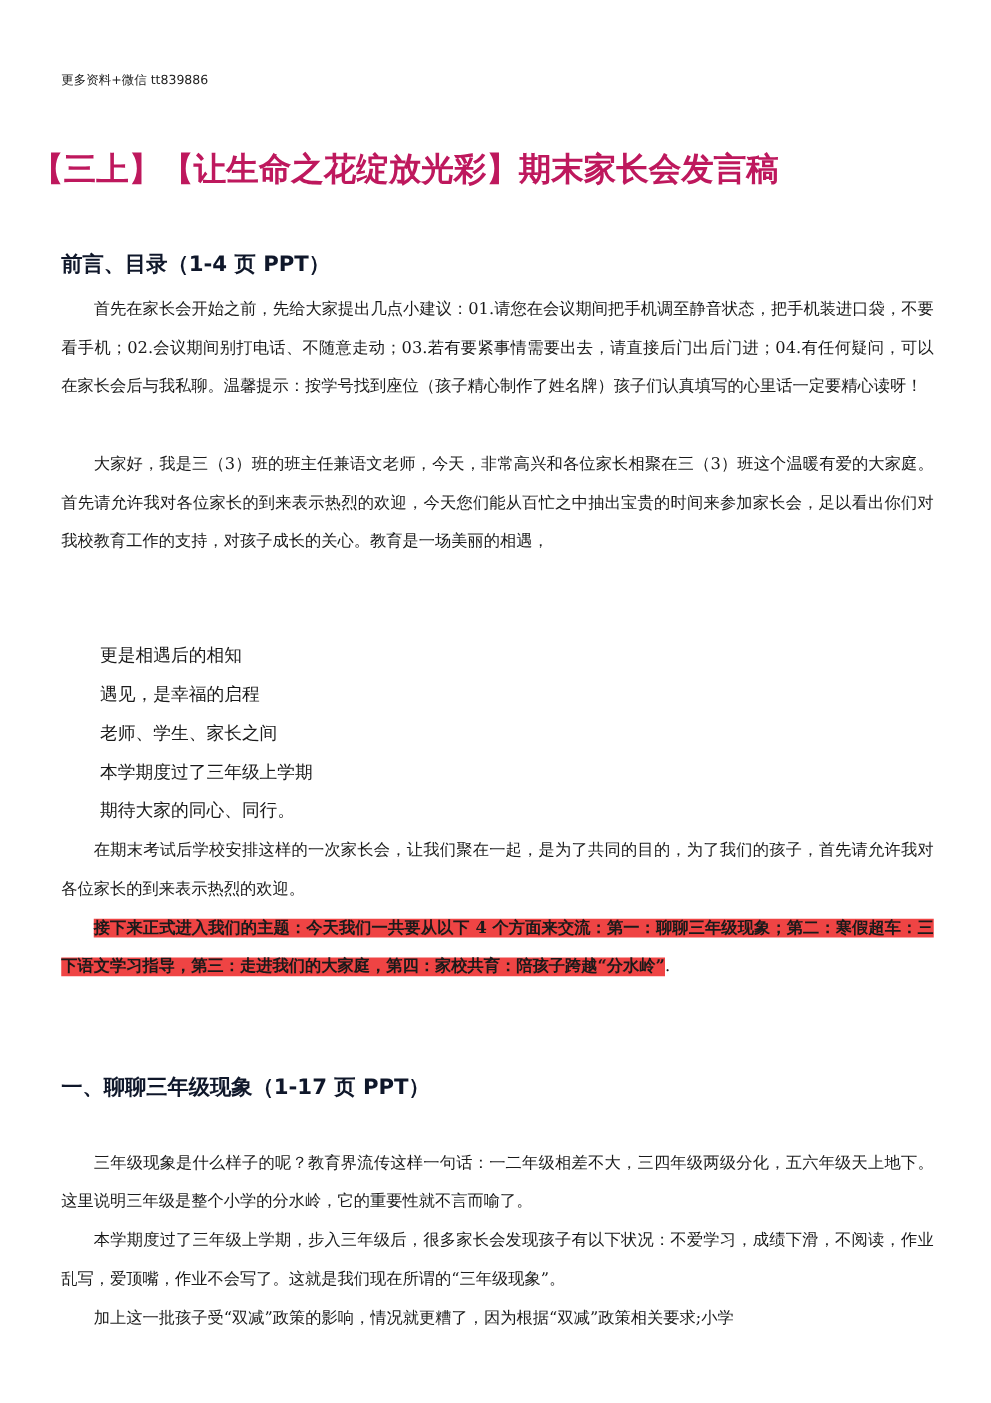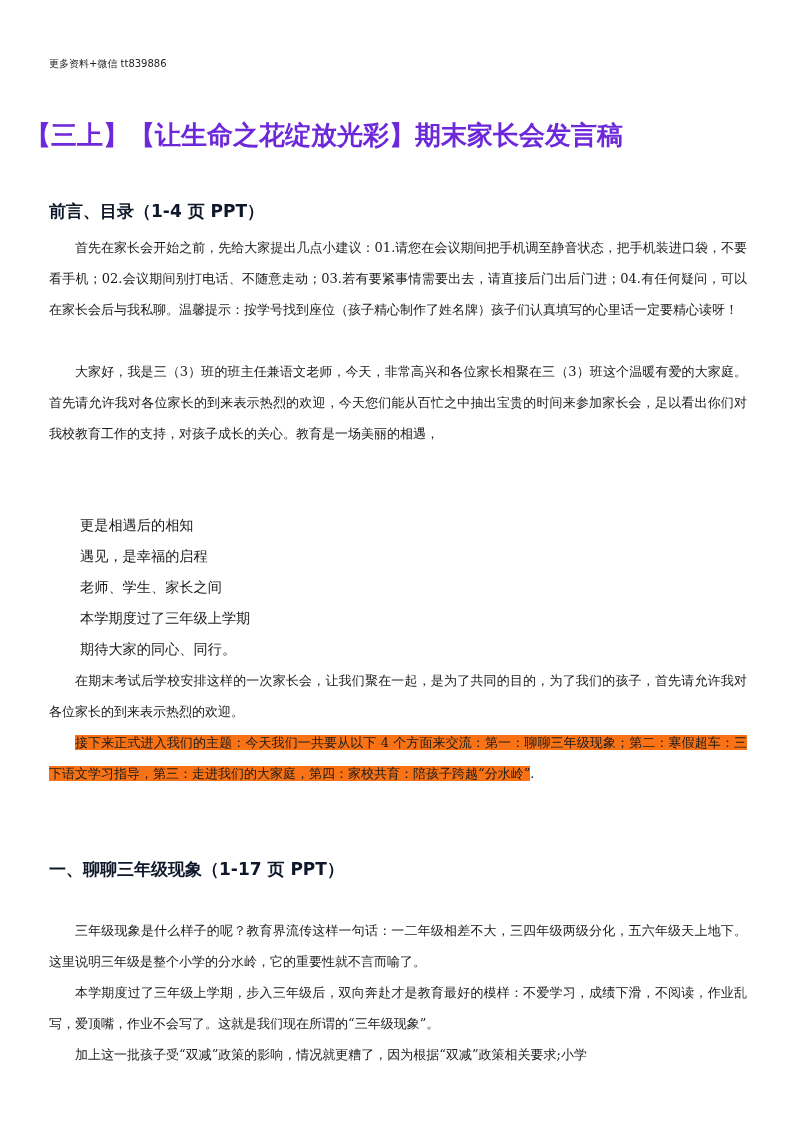--- a/index.html
+++ b/index.html
@@ -2,27 +2,27 @@
 <html><head>
 <meta charset="utf-8">
 <style>
   html, body { margin: 0; padding: 0; background: #ffffff; }
   body { width: 793px; height: 1122px; position: relative; overflow: hidden;
          font-family: "DejaVu Serif", "Liberation Serif", serif; color: #1a1a1a; }
   .watermark { position: absolute; left: 49px; top: 57px; font-size: 10px;
                font-family: "DejaVu Sans", "Liberation Sans", sans-serif; color: #222; }
   .title { position: absolute; left: 0; width: 648px; top: 118px; text-align: center;
            font-family: Liberation Mono, monospace; font-weight: bold;
-           font-size: 26px; color: #6d28d9; letter-spacing: 0px; }
+           font-size: 26px; color: #be185d; letter-spacing: 0px; }
   .h2 { position: absolute; left: 49px; font-family: "DejaVu Sans", "Liberation Sans", sans-serif;
         font-weight: bold; font-size: 17px; color: #0f172a; }
   .para { position: absolute; left: 49px; width: 698px; font-size: 13px; line-height: 31px;
           text-align: justify; text-indent: 2em; margin: 0; }
   .line { position: absolute; left: 80px; font-size: 14.2px; line-height: 31px; white-space: nowrap; }
-  .hl { background: #f97316; }
+  .hl { background: #ef4444; font-weight: bold; }
 </style>
 </head>
 <body>
 
 <div class="watermark">更多资料+微信 tt839886</div>
 
 <div class="title">【三上】【让生命之花绽放光彩】期末家长会发言稿</div>
 
 <div class="h2" style="top:200px;">前言、目录（1-4 页 PPT）</div>
 
@@ -37,15 +37,15 @@
 <div class="line" style="top:634px;">期待大家的同心、同行。</div>
 
 <p class="para" style="top:665px;">在期末考试后学校安排这样的一次家长会，让我们聚在一起，是为了共同的目的，为了我们的孩子，首先请允许我对各位家长的到来表示热烈的欢迎。</p>
 
 <p class="para" style="top:727px;"><span class="hl">接下来正式进入我们的主题：今天我们一共要从以下 4 个方面来交流：第一：聊聊三年级现象；第二：寒假超车：三下语文学习指导，第三：走进我们的大家庭，第四：家校共育：陪孩子跨越“分水岭”</span><span>.</span></p>
 
 <div class="h2" style="top:858px;">一、聊聊三年级现象（1-17 页 PPT）</div>
 
 <p class="para" style="top:915px;">三年级现象是什么样子的呢？教育界流传这样一句话：一二年级相差不大，三四年级两级分化，五六年级天上地下。这里说明三年级是整个小学的分水岭，它的重要性就不言而喻了。</p>
 
-<p class="para" style="top:977px;">本学期度过了三年级上学期，步入三年级后，双向奔赴才是教育最好的模样：不爱学习，成绩下滑，不阅读，作业乱写，爱顶嘴，作业不会写了。这就是我们现在所谓的“三年级现象”。</p>
+<p class="para" style="top:977px;">本学期度过了三年级上学期，步入三年级后，很多家长会发现孩子有以下状况：不爱学习，成绩下滑，不阅读，作业乱写，爱顶嘴，作业不会写了。这就是我们现在所谓的“三年级现象”。</p>
 
 <p class="para" style="top:1039px;">加上这一批孩子受“双减”政策的影响，情况就更糟了，因为根据“双减”政策相关要求;小学</p>
 
 </body></html>

